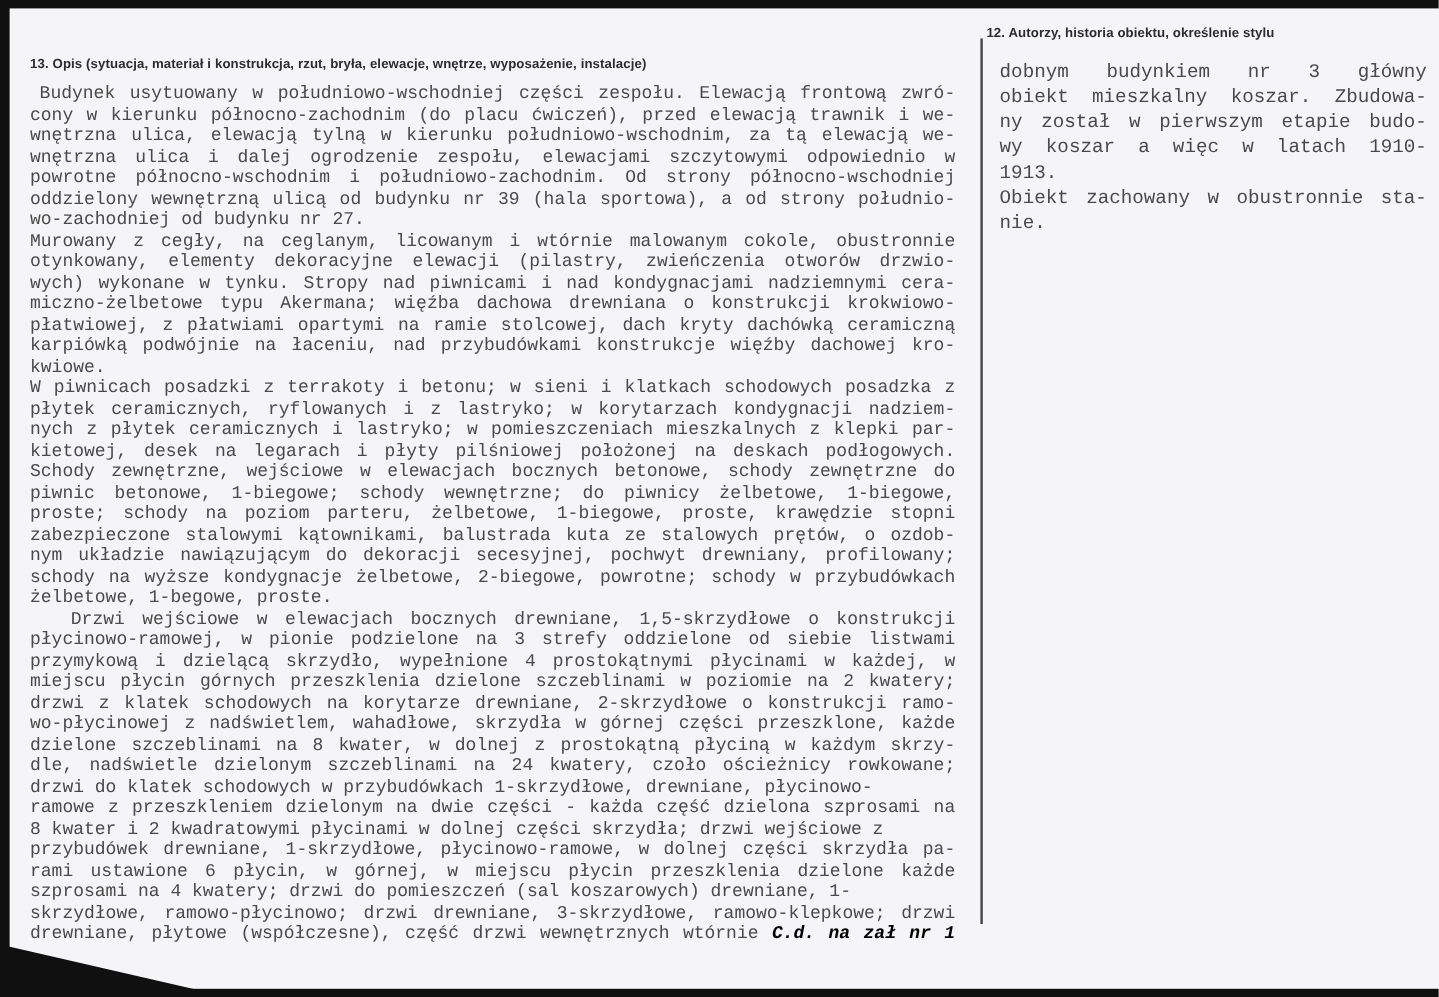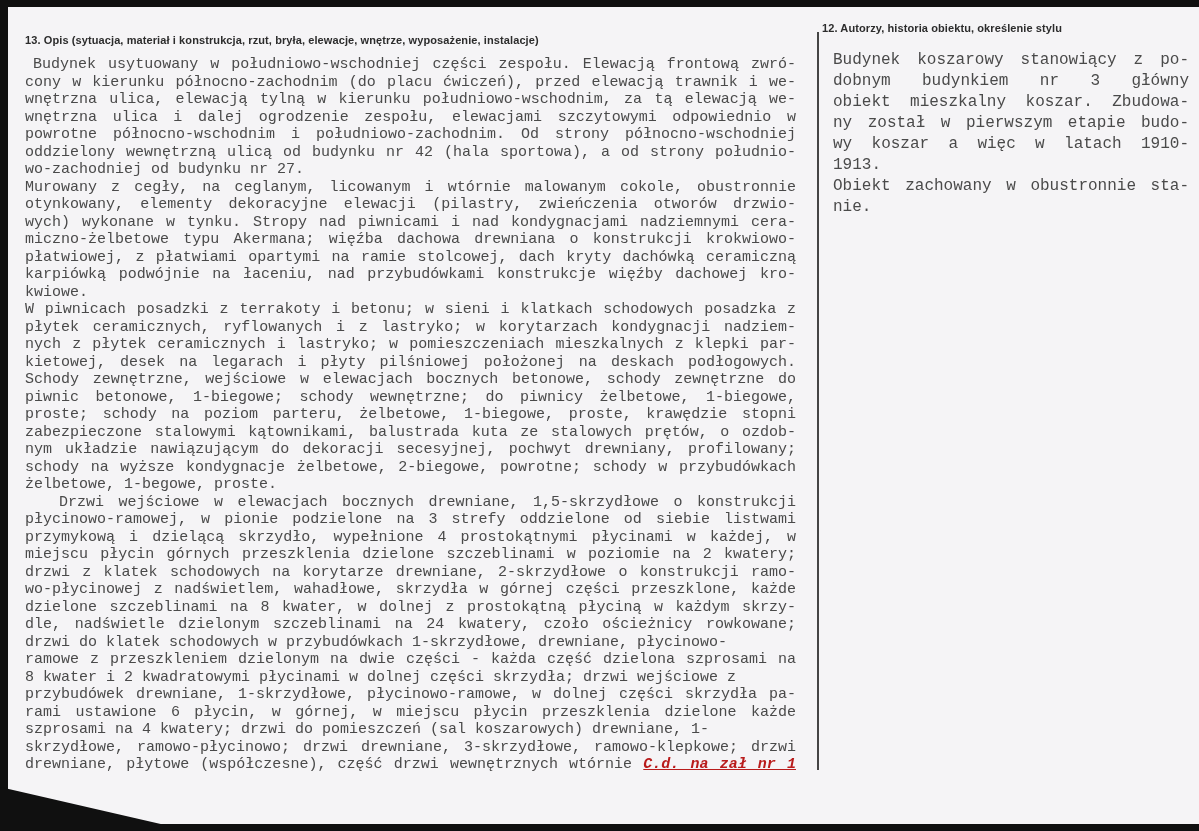--- a/index.html
+++ b/index.html
@@ -18,64 +18,64 @@
   }
   .frame-top{position:absolute;left:0;top:0;width:1199px;height:7px;background:var(--frame);}
   .frame-left{position:absolute;left:0;top:0;width:8px;height:831px;background:var(--frame);}
   .frame-bottom{position:absolute;left:0;bottom:0;width:1199px;height:7px;background:var(--frame);}
   .corner-wedge{
     position:absolute;left:0;bottom:6px;width:165px;height:38px;background:var(--frame);
     clip-path:polygon(0 0,100% 100%,0 100%);
   }
   .divider{position:absolute;left:817px;top:32px;width:2px;height:738px;background:var(--divider);}
 
-  .col-left{position:absolute;left:25px;top:34px;width:771px;}
+  .col-left{position:absolute;left:25px;top:48px;width:771px;}
   .col-right-head{position:absolute;left:822px;top:22px;width:370px;}
   .col-right-body{position:absolute;left:833px;top:50px;width:356px;}
 
   .sec-heading{
     font-family:"Liberation Sans",sans-serif;
     font-size:11px;line-height:13px;font-weight:bold;
     color:var(--heading-ink);letter-spacing:.1px;
   }
   .mono-body{
     font-family:"Liberation Mono","DejaVu Sans Mono",monospace;
     color:var(--ink);
   }
   .col-left .mono-body{font-size:15px;line-height:17.5px;margin-top:9px;}
   .col-right-body.mono-body{font-size:16px;line-height:21px;}
 
   .para{margin:0;}
   .tline{text-align:justify;text-align-last:justify;white-space:normal;}
   .tline.flush-left{text-align-last:left;}
 
   .cd-note{
-    font-weight:bold;font-style:italic;text-decoration:underline;
-    color:#b91c1c;white-space:nowrap;
+    font-weight:bold;font-style:italic;
+    color:#000000;white-space:nowrap;
   }
 </style>
 </head>
 <body>
 
 <div class="frame-top"></div>
 <div class="frame-left"></div>
 <div class="frame-bottom"></div>
 <div class="corner-wedge"></div>
 <div class="divider"></div>
 
 <div class="col-left">
   <div class="sec-heading">13. Opis (sytuacja, materiał i konstrukcja, rzut, bryła, elewacje, wnętrze, wyposażenie, instalacje)</div>
   <div class="mono-body">
       <div class="para">
         <div class="tline" style="text-indent: 8px;">Budynek usytuowany w południowo-wschodniej części zespołu. Elewacją frontową zwró-</div>
         <div class="tline">cony w kierunku północno-zachodnim (do placu ćwiczeń), przed elewacją trawnik i we-</div>
         <div class="tline">wnętrzna ulica, elewacją tylną w kierunku południowo-wschodnim, za tą elewacją we-</div>
         <div class="tline">wnętrzna ulica i dalej ogrodzenie zespołu, elewacjami szczytowymi odpowiednio w</div>
         <div class="tline">powrotne północno-wschodnim i południowo-zachodnim. Od strony północno-wschodniej</div>
-        <div class="tline">oddzielony wewnętrzną ulicą od budynku nr 42 (hala sportowa), a od strony południo-</div>
+        <div class="tline">oddzielony wewnętrzną ulicą od budynku nr 39 (hala sportowa), a od strony południo-</div>
         <div class="tline flush-left">wo-zachodniej od budynku nr 27.</div>
       </div>
       <div class="para">
         <div class="tline">Murowany z cegły, na ceglanym, licowanym i wtórnie malowanym cokole, obustronnie</div>
         <div class="tline">otynkowany, elementy dekoracyjne elewacji (pilastry, zwieńczenia otworów drzwio-</div>
         <div class="tline">wych) wykonane w tynku. Stropy nad piwnicami i nad kondygnacjami nadziemnymi cera-</div>
         <div class="tline">miczno-żelbetowe typu Akermana; więźba dachowa drewniana o konstrukcji krokwiowo-</div>
         <div class="tline">płatwiowej, z płatwiami opartymi na ramie stolcowej, dach kryty dachówką ceramiczną</div>
         <div class="tline">karpiówką podwójnie na łaceniu, nad przybudówkami konstrukcje więźby dachowej kro-</div>
         <div class="tline flush-left">kwiowe.</div>
@@ -112,21 +112,20 @@
         <div class="tline"><span>drewniane, płytowe (współczesne), część drzwi wewnętrznych wtórnie</span> <span class="cd-note">C.d. na zał nr 1</span></div>
       </div>
     </div>
 </div>
 
 <div class="col-right-head">
   <div class="sec-heading">12. Autorzy, historia obiektu, określenie stylu</div>
 </div>
 <div class="col-right-body mono-body">
     <div class="para">
-      <div class="tline">Budynek koszarowy stanowiący z po-</div>
       <div class="tline">dobnym budynkiem nr 3 główny</div>
       <div class="tline">obiekt mieszkalny koszar. Zbudowa-</div>
       <div class="tline">ny został w pierwszym etapie budo-</div>
       <div class="tline">wy koszar a więc w latach 1910-</div>
       <div class="tline flush-left">1913.</div>
     </div>
     <div class="para">
       <div class="tline">Obiekt zachowany w obustronnie sta-</div>
       <div class="tline flush-left">nie.</div>
     </div>

